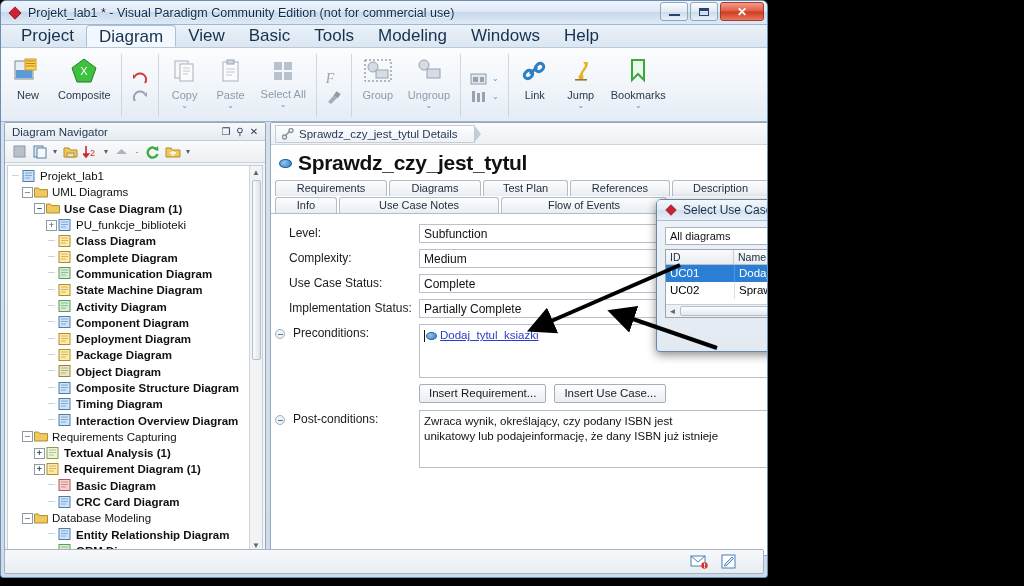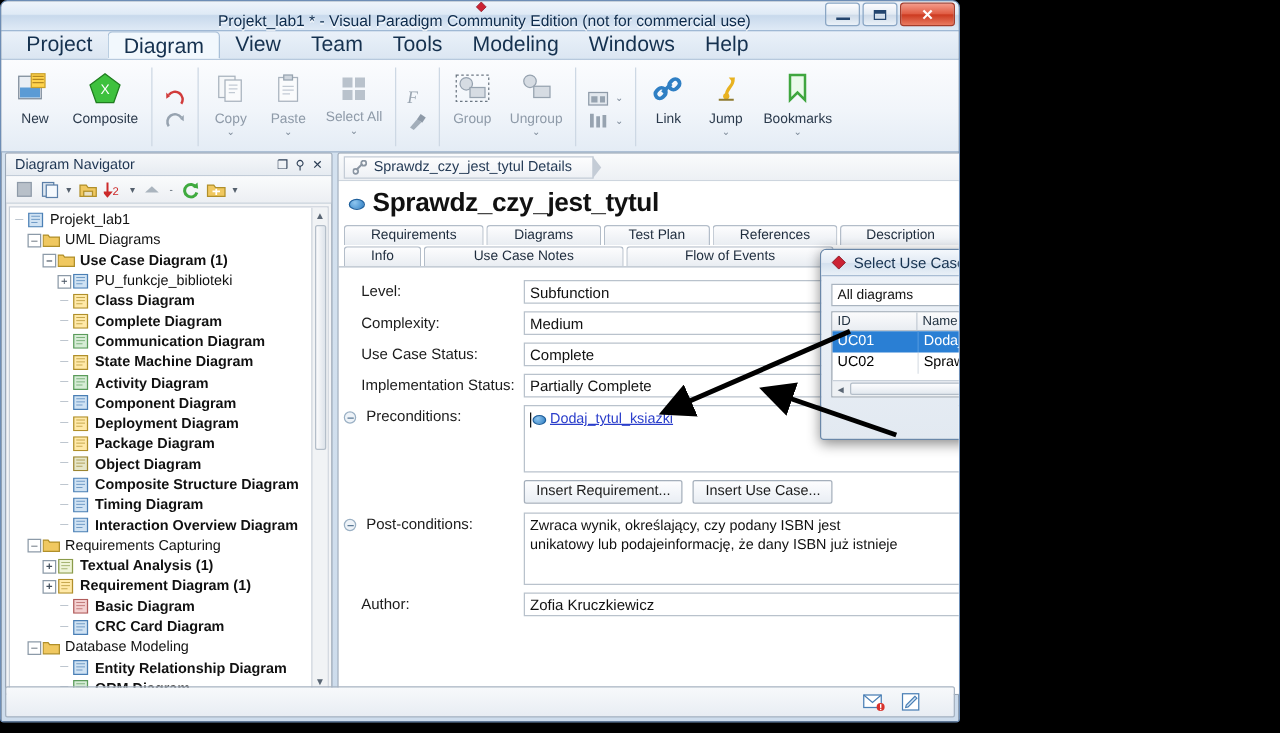--- a/index.html
+++ b/index.html
@@ -23,21 +23,20 @@
   }
 
   
   #title-bar {
     position: relative;
     height: 24px;
     background: linear-gradient(to bottom, #eef4fb 0%, #dfeaf6 45%, #c8d9ec 50%, #dfeaf6 100%);
     border-bottom: 1px solid #9fb8d4;
     display: flex; align-items: center;
     padding-left: 7px;
-    flex-direction: column;
   }
   #title-bar .appicon {
     width: 14px; height: 14px;
     margin-right: 6px;
     position: relative; top: 0;
   }
   #title-text {
     font-size: 12.5px; color: #0d2a4a;
     white-space: nowrap;
     text-shadow: 0 1px 0 rgba(255,255,255,.8);
@@ -400,21 +399,21 @@
           <span class="rglyph"></span>
         </div>
       <div class="winbtn close">✕</div>
     </div>
   </div>
 
   <div id="menu-bar">
     <div class="menu-item">Project</div>
     <div class="menu-item active">Diagram</div>
     <div class="menu-item">View</div>
-    <div class="menu-item">Team</div>
+    <div class="menu-item">Basic</div>
     <div class="menu-item">Tools</div>
     <div class="menu-item">Modeling</div>
     <div class="menu-item">Windows</div>
     <div class="menu-item">Help</div>
   </div>
 
   <div id="ribbon">
 
     <div class="rb-item">
       <div class="rb-ico">
@@ -949,24 +948,20 @@
             <div class="flabel">
               <span class="collapser"></span>
               <span>Post-conditions:</span>
             </div>
             <div class="ftext big">
               <div>Zwraca wynik, określający, czy podany ISBN jest</div>
               <div>unikatowy lub podajeinformację, że dany ISBN już istnieje</div>
             </div>
           </div>
 
-          <div class="frow">
-            <div class="flabel">Author:</div>
-            <div class="finput">Zofia Kruczkiewicz</div>
-          </div>
 
 
         </div>
 
         <div id="form-sb">
           <div class="arr">▲</div>
           <div class="thumb" style="height:250px">
               <span class="grip">≡</span>
             </div>
           <div style="flex:1"></div>

